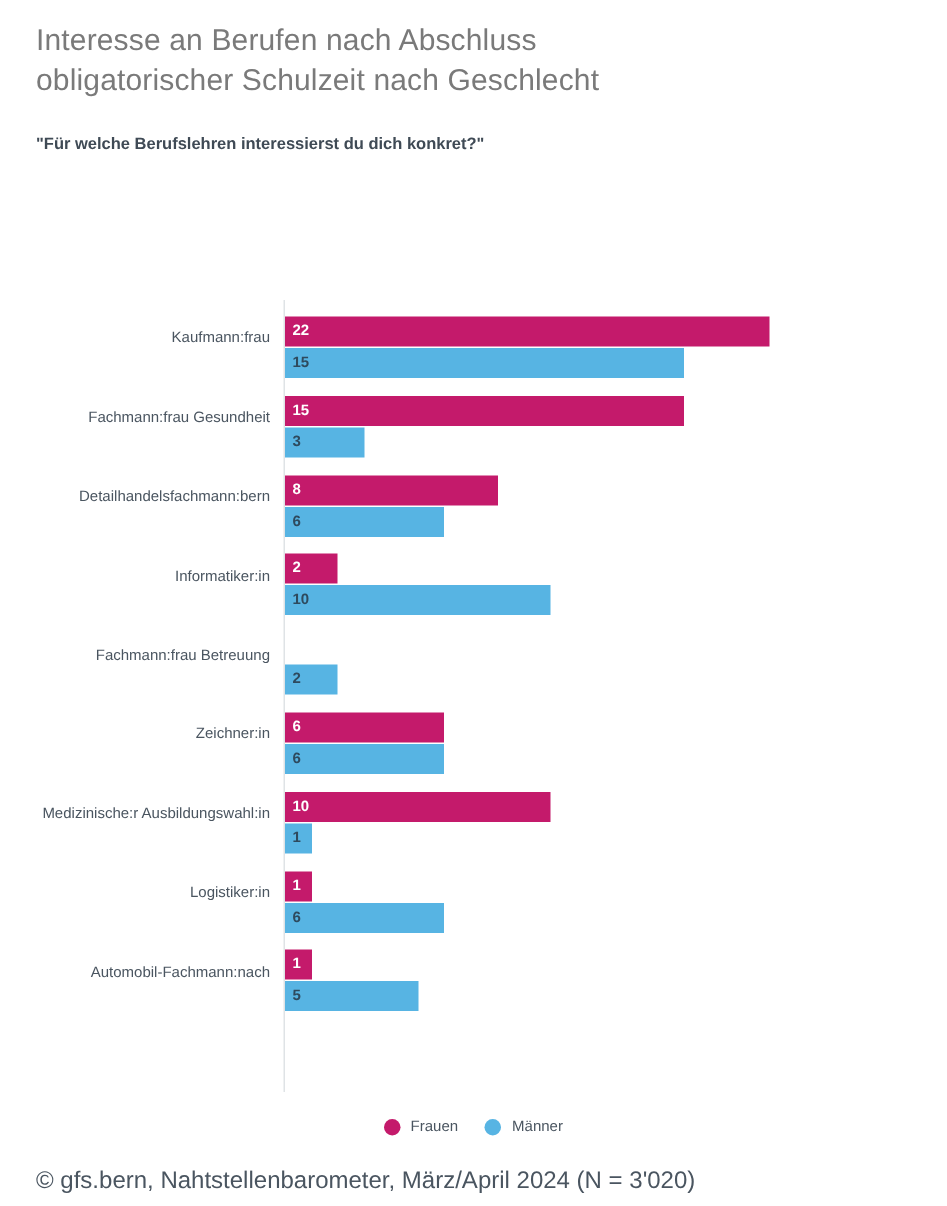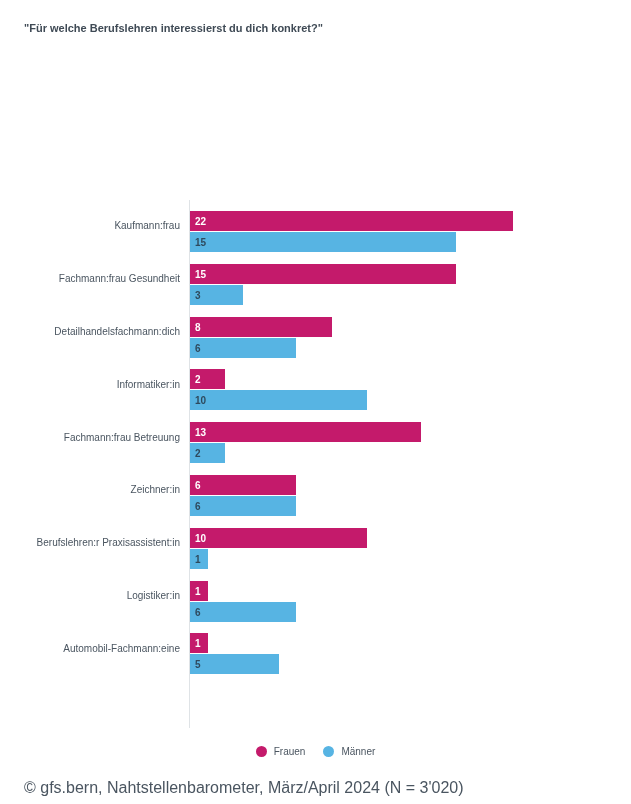--- a/index.html
+++ b/index.html
@@ -163,20 +163,22 @@
     font-size: 16px;
     color: #4a5560;
     line-height: 12px;
     white-space: nowrap;
   }
 </style>
 </head>
 <body>
 
 <div class="header">
+  <h1 class="chart-title">Interesse an Berufen nach Abschluss
+obligatorischer Schulzeit nach Geschlecht</h1>
   <div class="subtitle-block">
     <div class="subtitle-question">"Für welche Berufslehren interessierst du dich konkret?"</div>
   </div>
 </div>
 
 <div class="plot">
   <div class="axis-line"></div>
   <div class="groups" id="groups">
       <div class="group">
         <div class="cat-label">Kaufmann:frau</div>
@@ -202,21 +204,21 @@
             </div>
           </div>
           <div class="bar-row male">
             <div class="bar male" style="width: 53.2377px;">
               <span class="bar-value">3</span>
             </div>
           </div>
         </div>
       </div>
       <div class="group">
-        <div class="cat-label">Detailhandelsfachmann:dich</div>
+        <div class="cat-label">Detailhandelsfachmann:bern</div>
         <div class="bars">
           <div class="bar-row female">
             <div class="bar female" style="width: 141.967px;">
               <span class="bar-value">8</span>
             </div>
           </div>
           <div class="bar-row male">
             <div class="bar male" style="width: 106.475px;">
               <span class="bar-value">6</span>
             </div>
@@ -234,25 +236,20 @@
           <div class="bar-row male">
             <div class="bar male" style="width: 177.459px;">
               <span class="bar-value">10</span>
             </div>
           </div>
         </div>
       </div>
       <div class="group">
         <div class="cat-label">Fachmann:frau Betreuung</div>
         <div class="bars">
-          <div class="bar-row female">
-            <div class="bar female" style="width: 230.697px;">
-              <span class="bar-value">13</span>
-            </div>
-          </div>
           <div class="bar-row male">
             <div class="bar male" style="width: 35.4918px;">
               <span class="bar-value">2</span>
             </div>
           </div>
         </div>
       </div>
       <div class="group">
         <div class="cat-label">Zeichner:in</div>
         <div class="bars">
@@ -262,21 +259,21 @@
             </div>
           </div>
           <div class="bar-row male">
             <div class="bar male" style="width: 106.475px;">
               <span class="bar-value">6</span>
             </div>
           </div>
         </div>
       </div>
       <div class="group">
-        <div class="cat-label">Berufslehren:r Praxisassistent:in</div>
+        <div class="cat-label">Medizinische:r Ausbildungswahl:in</div>
         <div class="bars">
           <div class="bar-row female">
             <div class="bar female" style="width: 177.459px;">
               <span class="bar-value">10</span>
             </div>
           </div>
           <div class="bar-row male">
             <div class="bar male" style="width: 17.7459px;">
               <span class="bar-value">1</span>
             </div>
@@ -292,21 +289,21 @@
             </div>
           </div>
           <div class="bar-row male">
             <div class="bar male" style="width: 106.475px;">
               <span class="bar-value">6</span>
             </div>
           </div>
         </div>
       </div>
       <div class="group">
-        <div class="cat-label">Automobil-Fachmann:eine</div>
+        <div class="cat-label">Automobil-Fachmann:nach</div>
         <div class="bars">
           <div class="bar-row female">
             <div class="bar female" style="width: 17.7459px;">
               <span class="bar-value">1</span>
             </div>
           </div>
           <div class="bar-row male">
             <div class="bar male" style="width: 88.7295px;">
               <span class="bar-value">5</span>
             </div>

